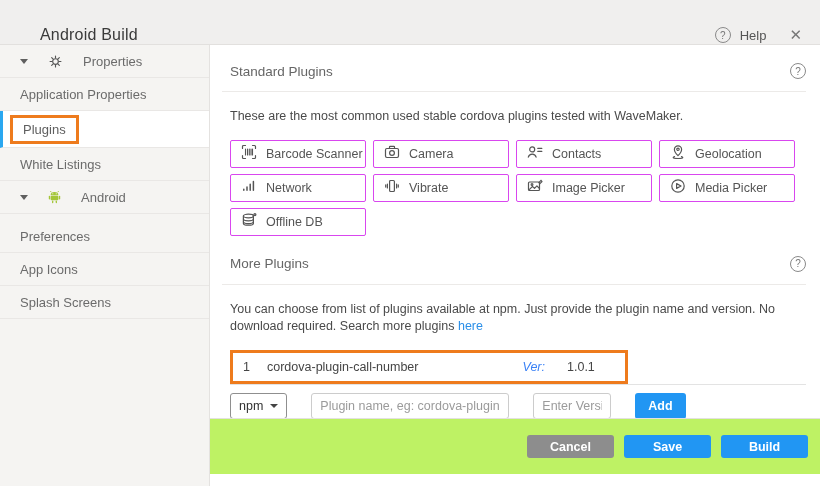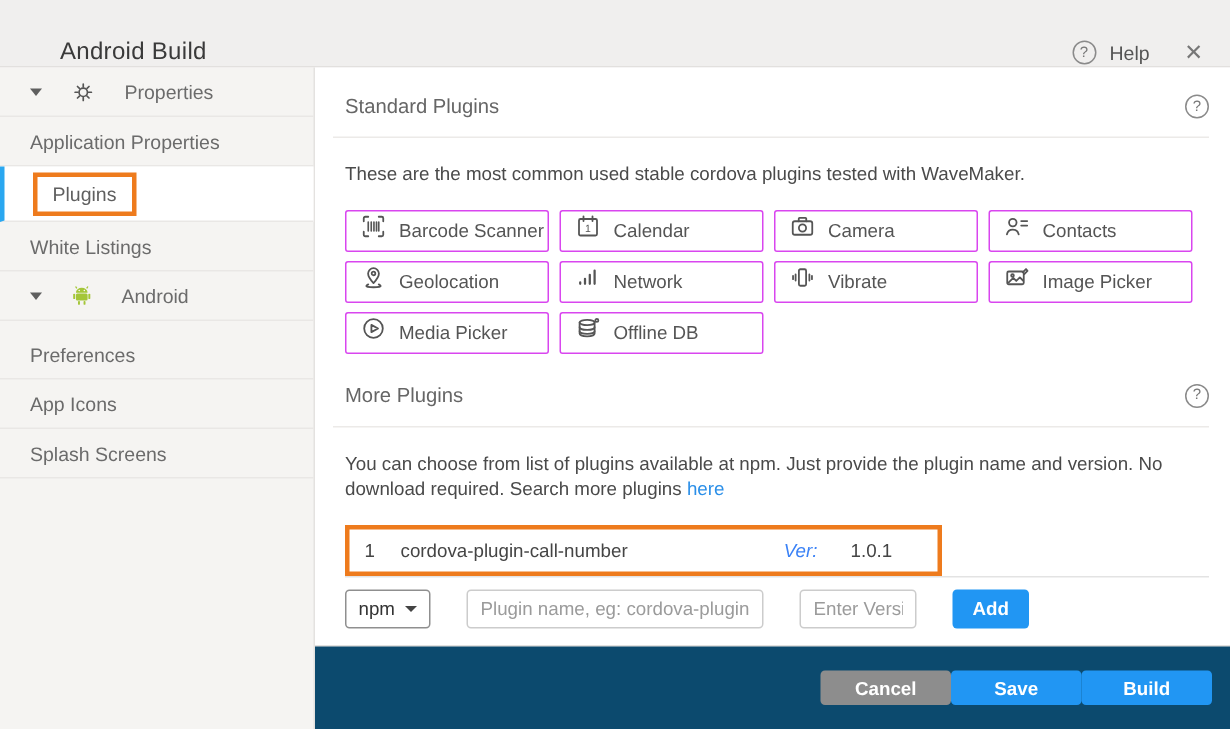--- a/index.html
+++ b/index.html
@@ -22,27 +22,27 @@
   .sidebar { width:210px; background:#f5f4f2; border-right:1px solid #e4e2e0; }
   .content { flex:1; position:relative; padding:10px 14px 0 12px; background:#fff; }
 
   
   .side-item { height:33px; display:flex; align-items:center; padding-left:20px;
     border-bottom:1px solid #e9e7e5; font-size:13px; color:#6b6b6b; cursor:pointer; }
   .side-group { padding-left:20px; gap:20px; }
   .caret { width:0; height:0; border-left:4px solid transparent; border-right:4px solid transparent;
     border-top:5px solid #5f5f5f; flex:0 0 auto; }
   .side-icon { display:flex; align-items:center; }
-  .side-item.selected { height:37px; background:#fff; border-left:3px solid #2aa7f0; padding-left:12px; }
+  .side-item.selected { height:37px; background:#fff; border-left:3px solid #2aa7f0; padding-left:0; }
   .annot-box { display:inline-block; border:3px solid #ee7b1d; padding:4px 10px; margin-left:7px;
     color:#5f5f5f; }
   .group-gap { height:6px; }
 
   
-  .sec-head { display:flex; justify-content:space-between;
+  .sec-head { display:flex; align-items:center; justify-content:space-between;
     padding:8px 0 12px 8px; border-bottom:1px solid #eceae8; }
   .sec-title { font-size:13.5px; color:#666; }
   .sec-desc { font-size:12.5px; color:#4a4a4a; line-height:1.4; margin:16px 0 12px 8px; max-width:592px; }
   .link { color:#2b8fe8; text-decoration:none; cursor:pointer; }
 
   
   .plug-grid { display:flex; flex-wrap:wrap; gap:6px 7px; margin:14px 0 4px 8px; width:575px; }
   .plug-btn { width:136px; height:28px; background:#fff; border:1px solid #d946ef; border-radius:2px;
     display:flex; align-items:center; gap:9px; padding:0 10px; cursor:pointer; }
   .plug-btn span.lbl { font-size:12.5px; color:#555; white-space:nowrap; }
@@ -66,23 +66,23 @@
   .txt-input { height:26px; border:1px solid #ccc; border-radius:3px; padding:0 8px; font-size:12.5px;
     color:#444; font-family:inherit; outline:none; }
   .txt-input::placeholder { color:#9b9b9b; }
   .in-name { width:198px; }
   .in-ver { width:78px; }
   .btn { border:none; border-radius:3px; color:#fff; font-weight:700; font-size:12.5px;
     font-family:inherit; cursor:pointer; }
   .btn-add { background:#2196f3; height:26px; padding:0 13px; }
 
   
-  .content-footer { position:absolute; left:0; right:0; bottom:0; height:56px;
-    border-top:1px solid #e3e1df; background:#0c4a6e; display:flex; align-items:center;
-    justify-content:flex-end; padding:0 12px; }
+  .content-footer { position:absolute; left:0; right:0; bottom:12px; height:56px;
+    border-top:1px solid #e3e1df; background:#bef264; display:flex; align-items:center;
+    justify-content:flex-end; gap:10px; padding:0 12px; }
   .btn-foot { width:87px; height:23px; }
   .btn-cancel { background:#8d8d8d; }
   .btn-blue { background:#2196f3; }
 
   .ico { stroke:#555; fill:none; stroke-width:1.2; stroke-linecap:round; stroke-linejoin:round; }
 </style>
 </head>
 <body>
 
 <div class="window">
@@ -170,30 +170,20 @@
         <div class="plug-btn">
           <span>
             <svg width="16" height="16" viewBox="0 0 16 16" class="ico">
               <path d="M1.5 4.5v-2a1 1 0 0 1 1-1h2M11.5 1.5h2a1 1 0 0 1 1 1v2M14.5 11.5v2a1 1 0 0 1-1 1h-2M4.5 14.5h-2a1 1 0 0 1-1-1v-2"></path>
               <path d="M4.5 5v6M6.5 5v6M8.3 5v6M10 5v6M11.5 5v6" stroke-width="1.1"></path>
             </svg>
           </span>
           <span class="lbl">Barcode Scanner</span>
         </div>
 
-        <div class="plug-btn">
-          <span>
-            <svg width="16" height="16" viewBox="0 0 16 16" class="ico">
-              <rect x="2" y="3" width="12" height="11" rx="1"></rect>
-              <path d="M5 1.2v3.2M11 1.2v3.2"></path>
-              <text x="8" y="11.6" font-size="7" text-anchor="middle" fill="#555" stroke="none" font-family="Liberation Sans, sans-serif">1</text>
-            </svg>
-          </span>
-          <span class="lbl">Calendar</span>
-        </div>
 
         <div class="plug-btn">
           <span>
             <svg width="16" height="16" viewBox="0 0 16 16" class="ico">
               <rect x="1.5" y="4.5" width="13" height="9" rx="1.4"></rect>
               <path d="M5.5 4.5v-1.6a.6.6 0 0 1 .6-.6h3.8a.6.6 0 0 1 .6.6v1.6"></path>
               <circle cx="8" cy="9" r="2.4"></circle>
             </svg>
           </span>
           <span class="lbl">Camera</span>

